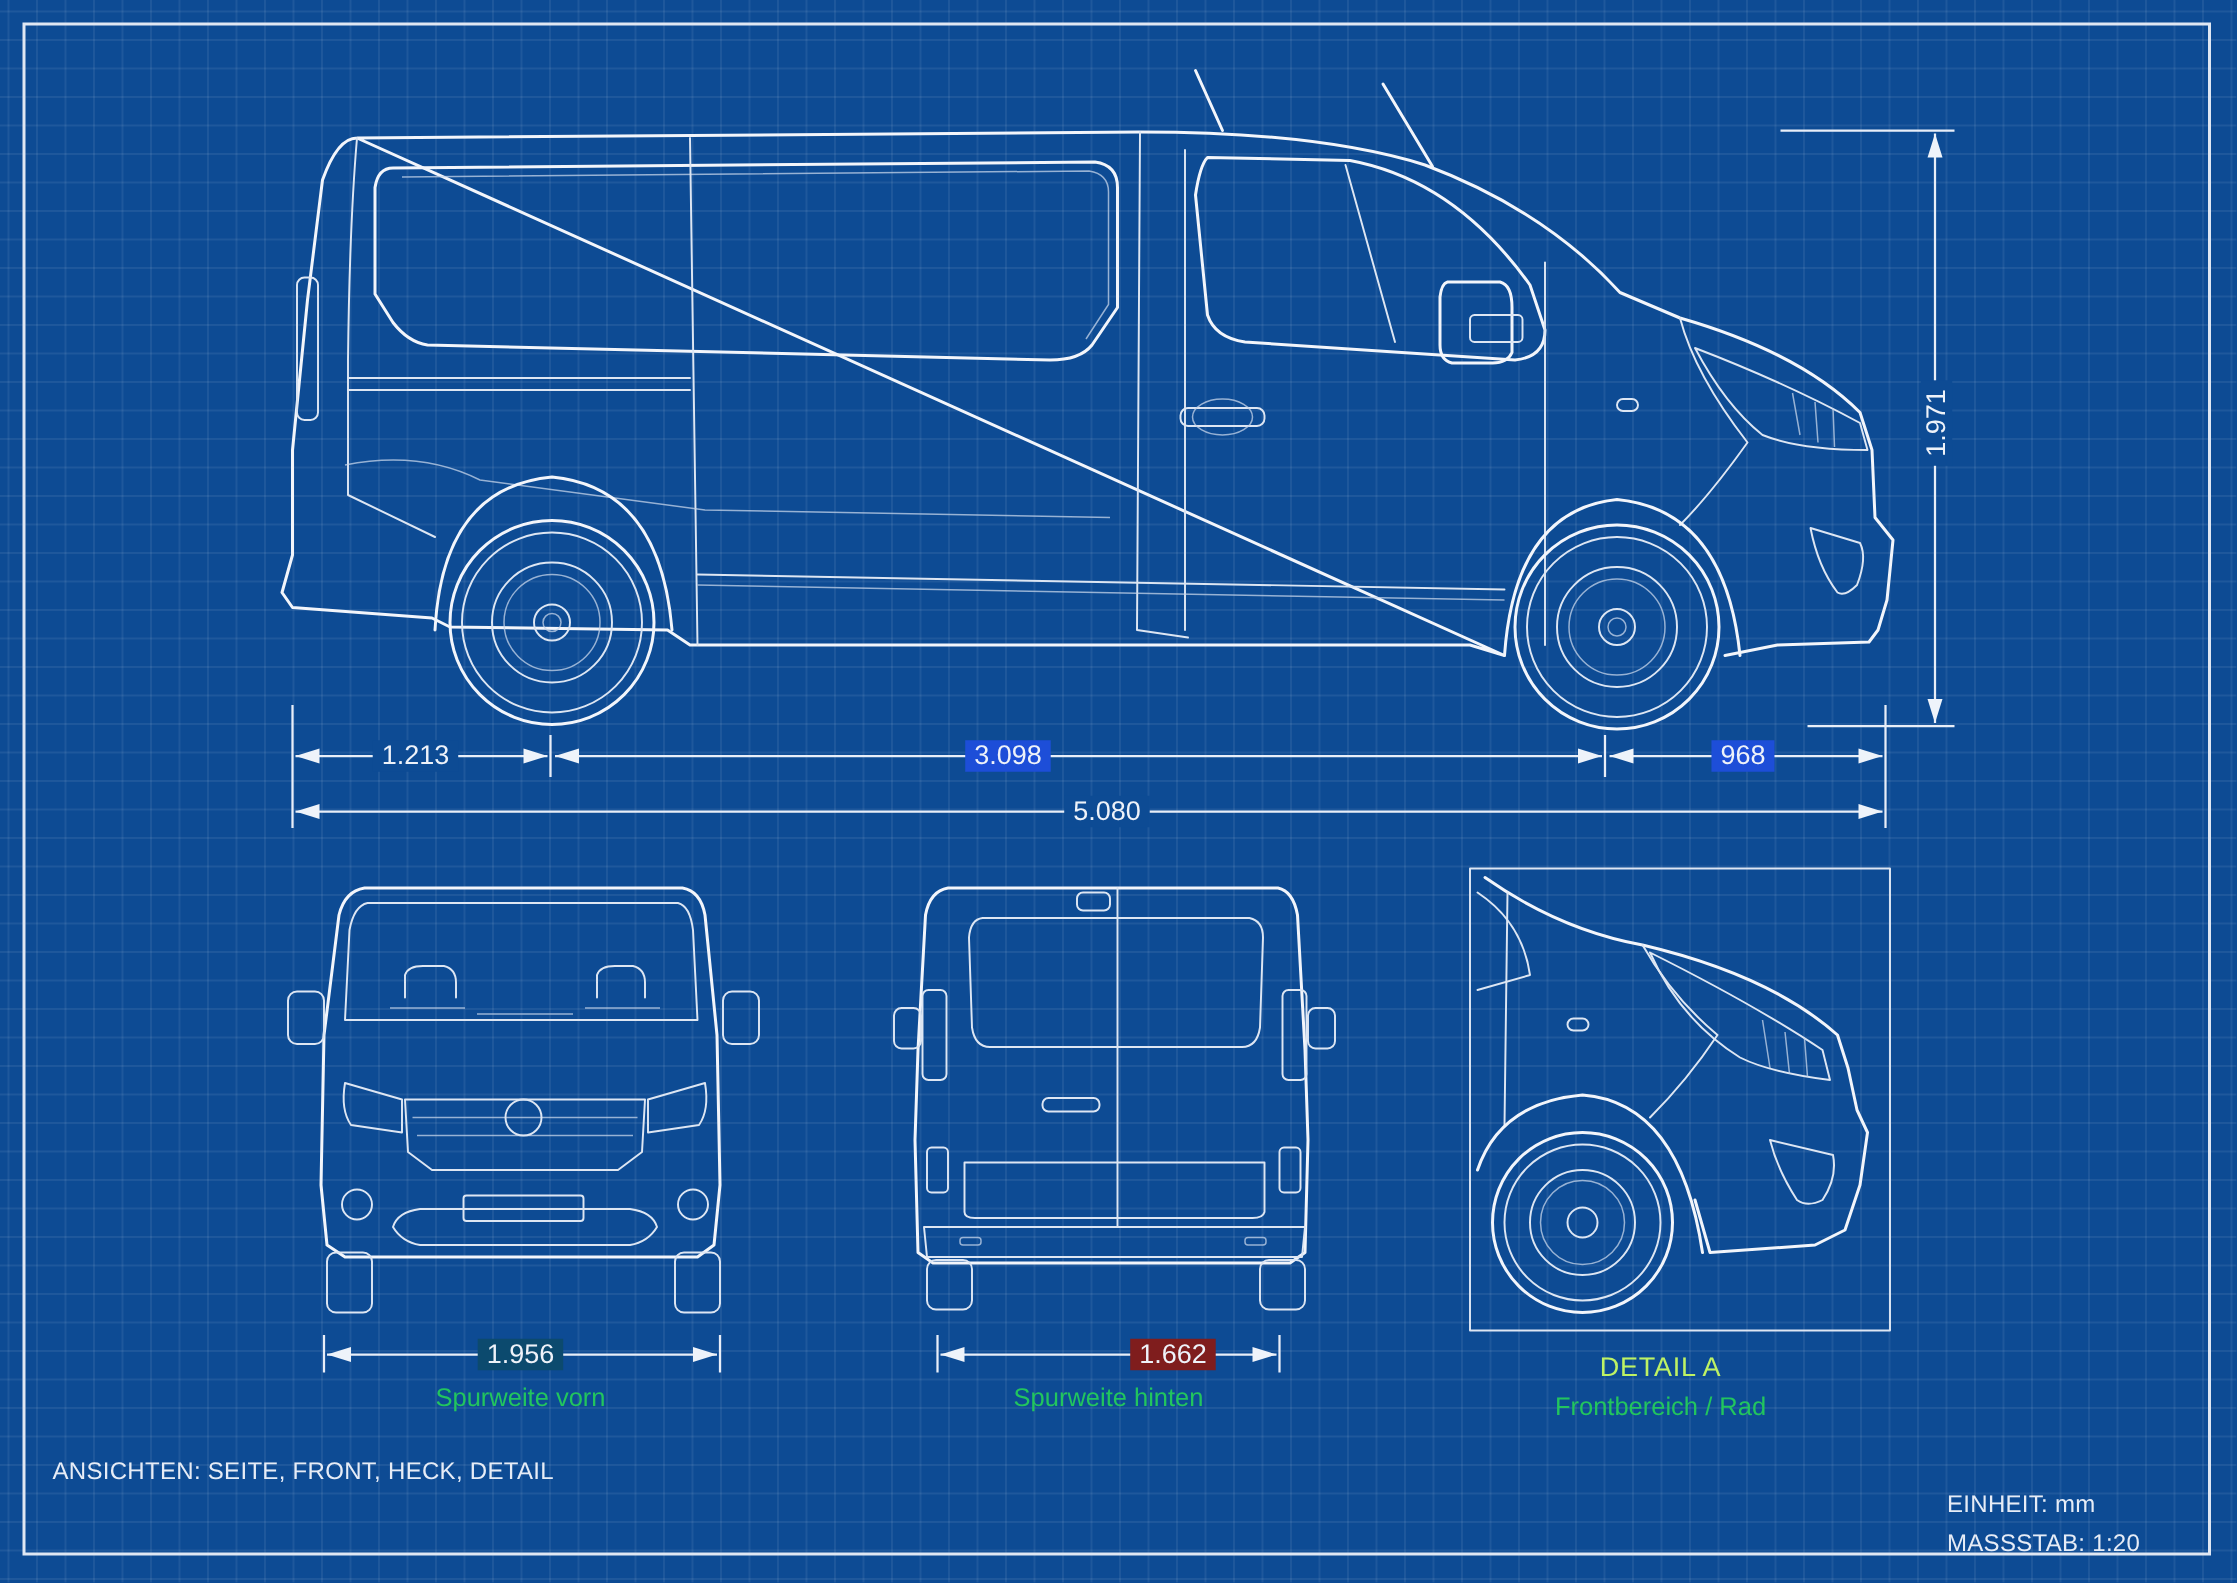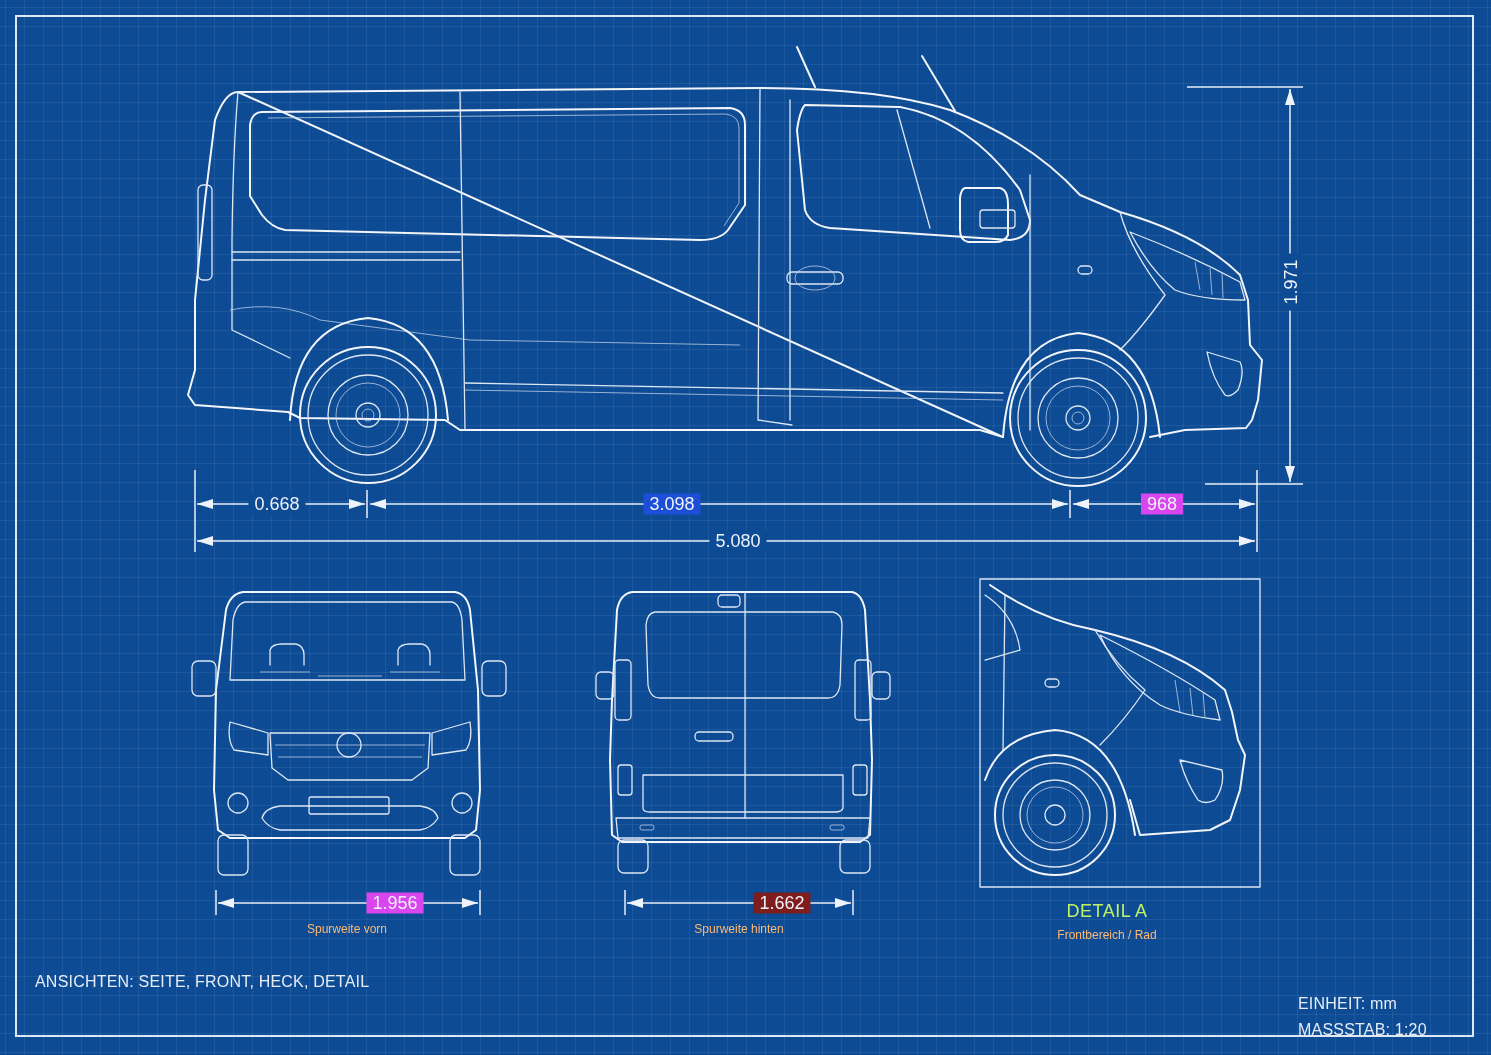--- a/index.html
+++ b/index.html
@@ -15,21 +15,21 @@
     color:#e6ecf6;
   }
   .frame{position:absolute;left:15px;top:15px;width:1459px;height:1022px;border:2px solid #dfe7f3;box-sizing:border-box;}
   svg.draw{position:absolute;left:0;top:0;width:1491px;height:1055px;}
   .dim{stroke:#e8eef8;stroke-width:1.5;fill:none;}
   .ln{stroke:#f2f5fb;stroke-width:2;fill:none;stroke-linejoin:round;stroke-linecap:round;}
   .ln2{stroke:#dde6f3;stroke-width:1.3;fill:none;stroke-linejoin:round;stroke-linecap:round;}
   .ln3{stroke:#c6d4ea;stroke-width:1;fill:none;opacity:.75;}
   .arrow{fill:#eef3fa;}
   .dimtxt{position:absolute;font-size:18px;color:#eef2f9;white-space:nowrap;transform:translate(-50%,-50%);padding:0 6px;}
-  .cap{position:absolute;font-size:12px;color:#fdba74;transform:translateX(-50%);white-space:nowrap;}
+  .cap{position:absolute;font-size:17px;color:#22c55e;transform:translateX(-50%);white-space:nowrap;}
   .vert{position:absolute;font-size:18px;color:#eef2f9;transform:translate(-50%,-50%) rotate(-90deg);white-space:nowrap;}
   .detail-title{position:absolute;font-size:18px;color:#bef264;transform:translateX(-50%);letter-spacing:.5px;}
   .meta{position:absolute;font-size:16px;color:#e6ecf6;line-height:26px;letter-spacing:.2px;}
 </style>
 </head>
 <body>
 
 <div class="frame"></div>
 
 <svg class="draw" viewBox="0 0 1491 1055">
@@ -208,27 +208,27 @@
     <path class="ln2" d="M985,595 Q1015,615 1020,650 L985,660"></path>
     <path class="ln" d="M985,780 Q1000,735 1055,730 Q1120,735 1135,835"></path>
     <circle class="ln" cx="1055" cy="815" r="60"></circle>
     <circle class="ln2" cx="1055" cy="815" r="52"></circle>
     <circle class="ln2" cx="1055" cy="815" r="35"></circle>
     <circle class="ln3" cx="1055" cy="815" r="28"></circle>
     <circle class="ln2" cx="1055" cy="815" r="10"></circle>
   </g>
 </svg>
 
-<div class="dimtxt" style="left:277px;top:504px;background:#0d4b94;">0.668</div>
+<div class="dimtxt" style="left:277px;top:504px;background:#0d4b94;">1.213</div>
 <div class="dimtxt" style="left:672px;top:504px;background:#1d4ed8;">3.098</div>
-<div class="dimtxt" style="left:1162px;top:504px;background:#d946ef;">968</div>
+<div class="dimtxt" style="left:1162px;top:504px;background:#1d4ed8;">968</div>
 <div class="dimtxt" style="left:738px;top:541px;background:#0d4b94;">5.080</div>
 <div class="vert" style="left:1291px;top:282px;background:#0d4b94;padding:0 6px;">1.971</div>
 
-<div class="dimtxt" style="left:347px;top:903px;background:#d946ef;margin-left:48px;">1.956</div>
+<div class="dimtxt" style="left:347px;top:903px;background:#0c4a6e;">1.956</div>
 <div class="cap" style="left:347px;top:922px;">Spurweite vorn</div>
 
 <div class="dimtxt" style="left:739px;top:903px;background:#7f1d1d;margin-left:43px;">1.662</div>
 <div class="cap" style="left:739px;top:922px;">Spurweite hinten</div>
 
 <div class="detail-title" style="left:1107px;top:901px;">DETAIL A</div>
 <div class="cap" style="left:1107px;top:928px;">Frontbereich / Rad</div>
 
 <div class="meta" style="left:35px;top:969px;">
   <div>ANSICHTEN: SEITE, FRONT, HECK, DETAIL</div>

